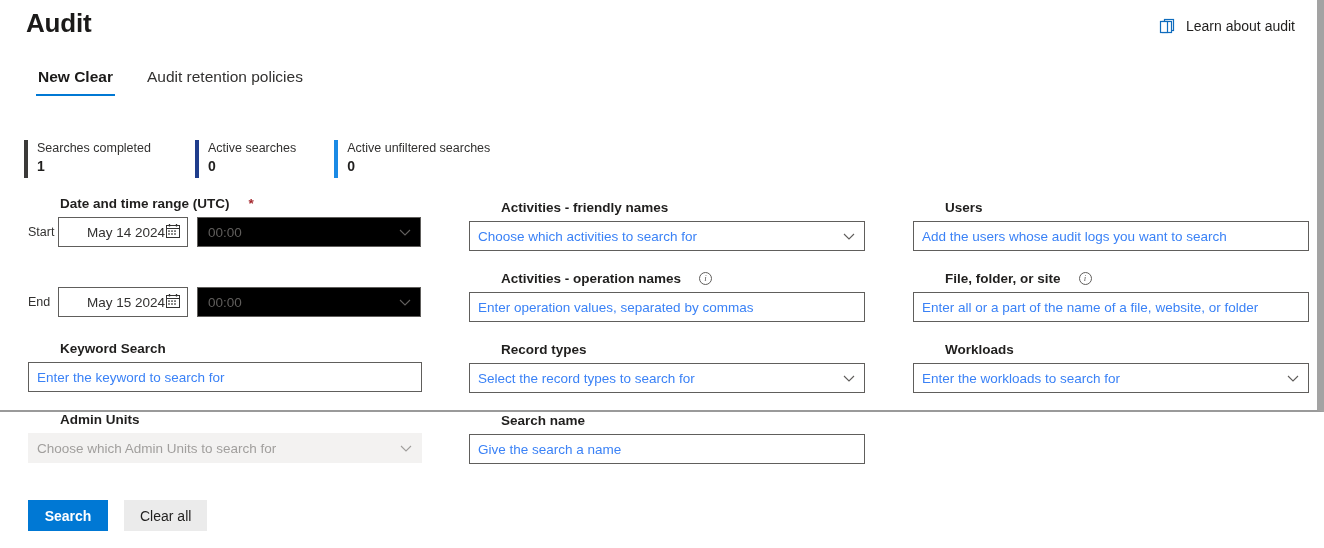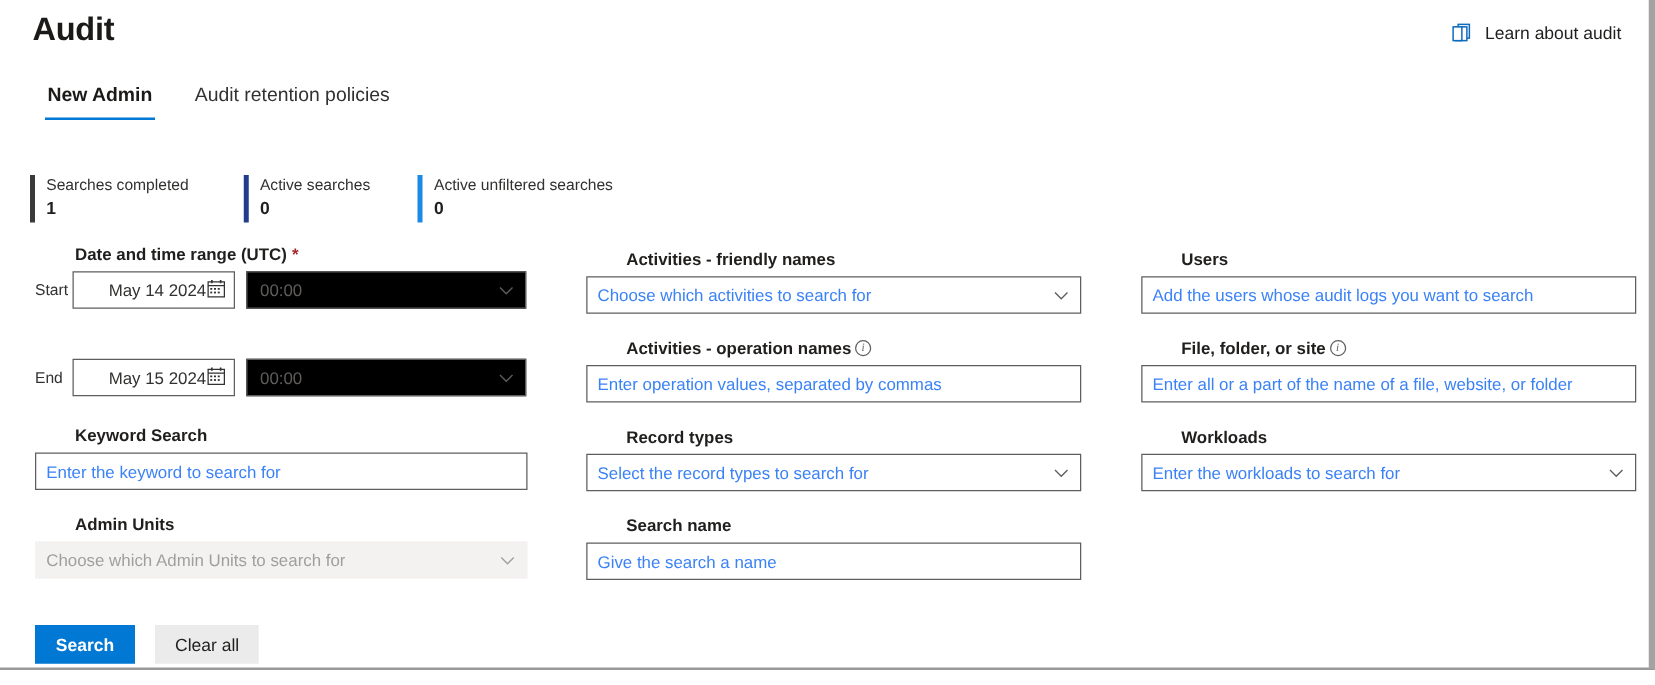--- a/index.html
+++ b/index.html
@@ -6,24 +6,24 @@
   html, body {
     margin: 0; padding: 0;
     width: 1324px; height: 548px;
     background: #ffffff;
     font-family: "Liberation Sans", sans-serif;
     color: #201f1e;
     overflow: hidden;
   }
   .page {
     position: relative;
-    width: 1324px; height: 536px;
+    width: 1324px; height: 412px;
     background: #fff;
     border-bottom: 2px solid #9a9a9a;
-    border-right: 5px solid #a3a3a3;
+    border-right: 7px solid #a3a3a3;
   }
 
   
   .page-title {
     position: absolute;
     left: 26px; top: 8px;
     font-size: 26px;
     font-weight: bold;
     letter-spacing: -0.2px;
     color: #1b1a19;
@@ -111,21 +111,21 @@
   .col-3 { left: 913px; width: 396px; }
 
   .field { position: absolute; left: 0; }
 
   .label {
     font-size: 13.5px;
     font-weight: bold;
     color: #201f1e;
     display: flex;
     align-items: center;
-    gap: 3px;
+    gap: 18px;
     margin-bottom: 6px;
     white-space: nowrap;
     padding-left: 32px;
   }
   .req { color: #a4262c; font-weight: bold; margin-left: 1px; }
 
   .info-icon {
     display: inline-flex;
     width: 13px; height: 13px;
     border: 1px solid #605e5c;
@@ -240,21 +240,21 @@
       <svg width="18" height="18" viewBox="0 0 18 18">
         <rect x="5.5" y="2.5" width="9" height="11" fill="#ffffff" stroke="#0f6cbd" stroke-width="1.2"></rect>
         <rect x="3.5" y="4.5" width="9" height="11" fill="#ffffff" stroke="#0f6cbd" stroke-width="1.2"></rect>
         <rect x="1.5" y="4.5" width="7" height="11" fill="#ffffff" stroke="#0f6cbd" stroke-width="1.2"></rect>
       </svg>
     </span>
     <span>Learn about audit</span>
   </a>
 
   <div class="tabs">
-    <div class="tab active">New Admin</div>
+    <div class="tab active">New Clear</div>
     <div class="tab">Audit retention policies</div>
   </div>
 
   <div class="stats">
     <div class="stat" style="padding-right:44px">
       <div class="stat-bar" style="background:#3b3a39"></div>
       <div class="stat-txt">
         <div class="stat-label">Searches completed</div>
         <div class="stat-value">1</div>
       </div>

